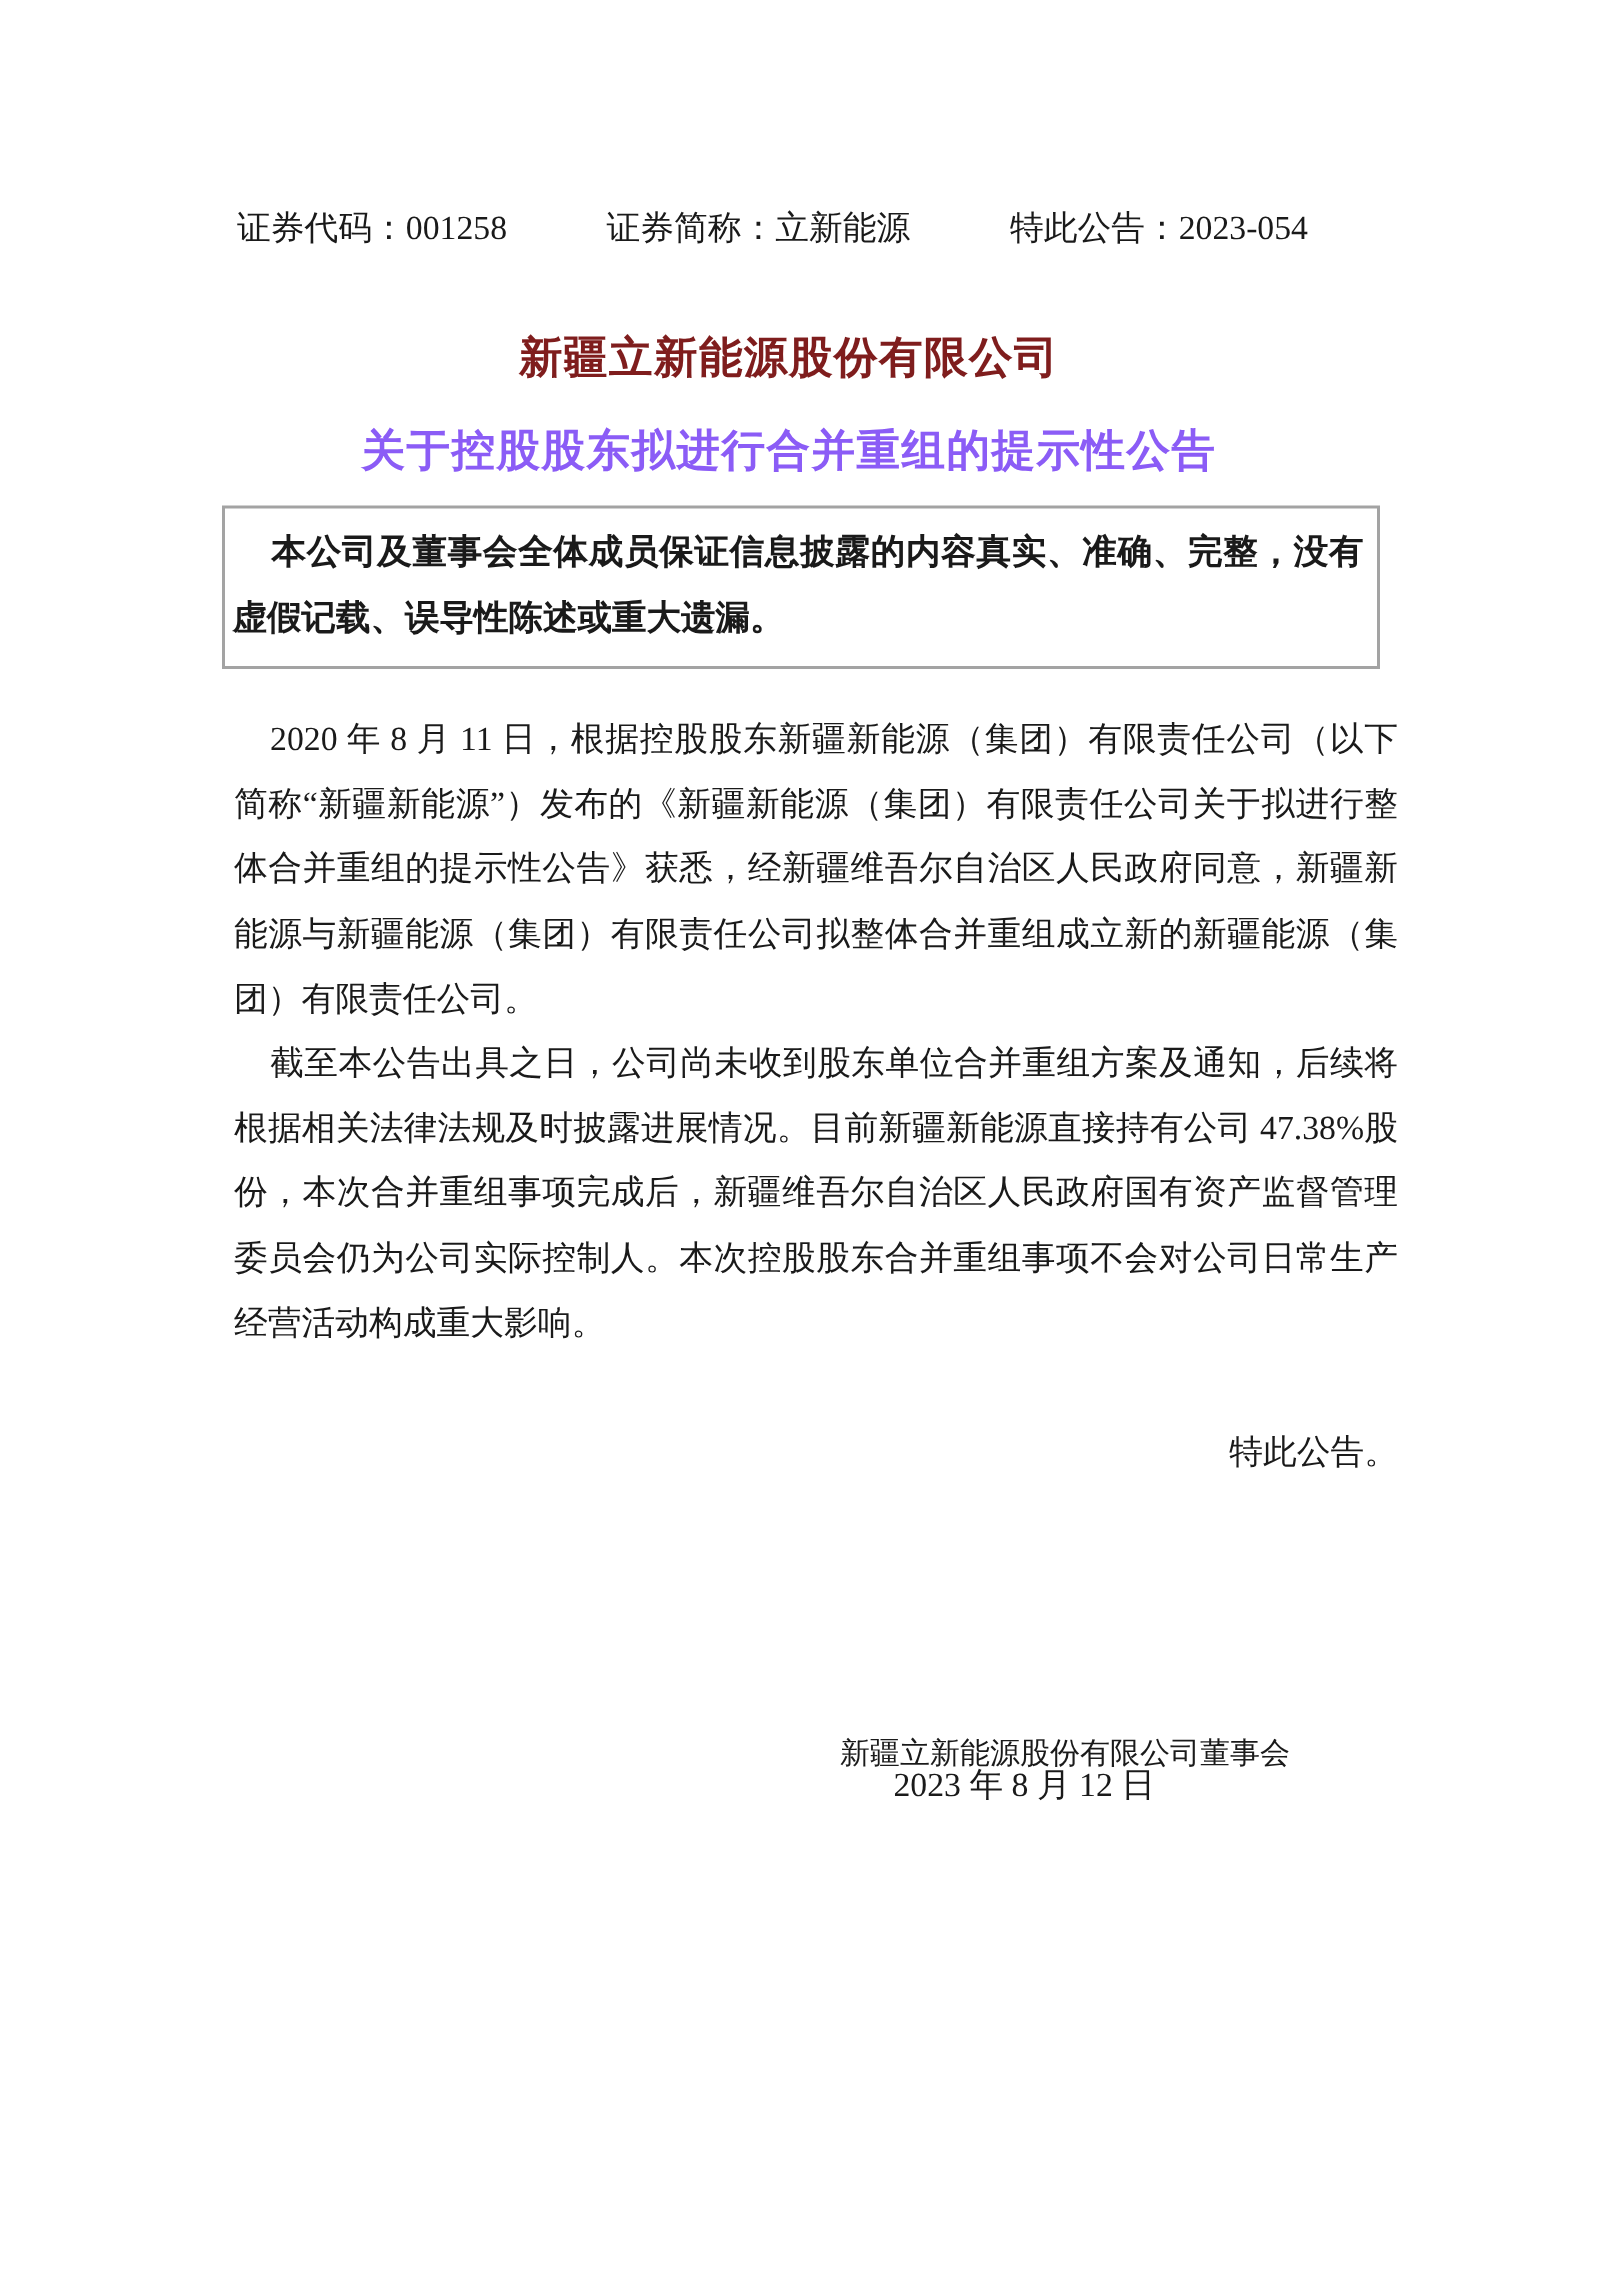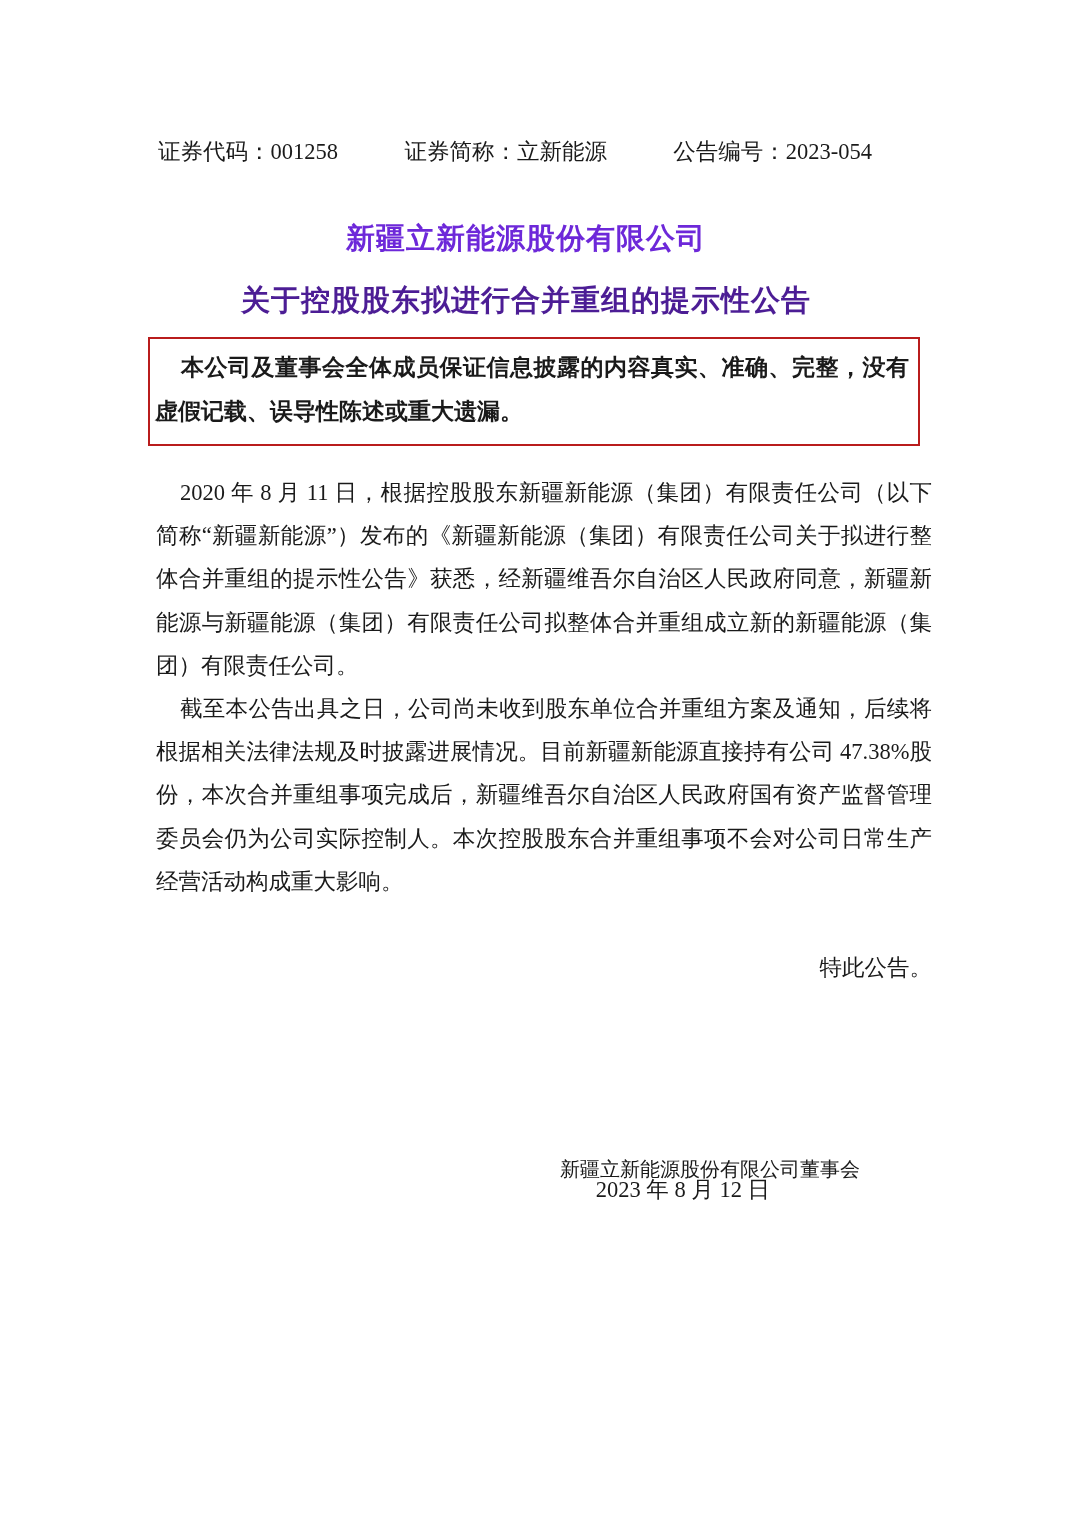--- a/index.html
+++ b/index.html
@@ -38,21 +38,21 @@
     letter-spacing: 1px;
   }
   .doc-title.company { top: 219px; }
   .doc-title.subject { top: 281px; }
   .disclaimer-box {
     position: absolute;
     top: 337px;
     left: 148px;
     width: 772px;
     box-sizing: border-box;
-    border: 2px solid #b91c1c;
+    border: 2px solid #a3a3a3;
     padding: 7px 9px 10px 5px;
   }
   .disclaimer-box p {
     margin: 0;
     font-weight: bold;
     font-size: 23px;
     line-height: 44px;
     text-indent: 26px;
     text-align: justify;
     text-justify: inter-ideograph;
@@ -96,25 +96,25 @@
   }
 </style>
 </head>
 <body>
 
 <div class="page">
 
   <div class="header-row">
     <span><span>证券代码：</span><span>001258</span></span>
     <span><span>证券简称：</span><span>立新能源</span></span>
-    <span><span>公告编号：</span><span>2023-054</span></span>
+    <span><span>特此公告：</span><span>2023-054</span></span>
   </div>
 
-  <h1 class="doc-title company" style="color: #6d28d9;">新疆立新能源股份有限公司</h1>
-  <h2 class="doc-title subject" style="color: #4c1d95;">关于控股股东拟进行合并重组的提示性公告</h2>
+  <h1 class="doc-title company" style="color: #7f1d1d;">新疆立新能源股份有限公司</h1>
+  <h2 class="doc-title subject" style="color: #8b5cf6;">关于控股股东拟进行合并重组的提示性公告</h2>
 
   <div class="disclaimer-box">
     <p>本公司及董事会全体成员保证信息披露的内容真实、准确、完整，没有虚假记载、误导性陈述或重大遗漏。</p>
   </div>
 
   <div class="doc-body">
     <p class="para">2020 年 8 月 11 日，根据控股股东新疆新能源（集团）有限责任公司（以下简称“新疆新能源”）发布的《新疆新能源（集团）有限责任公司关于拟进行整体合并重组的提示性公告》获悉，经新疆维吾尔自治区人民政府同意，新疆新能源与新疆能源（集团）有限责任公司拟整体合并重组成立新的新疆能源（集团）有限责任公司。</p>
     <p class="para">截至本公告出具之日，公司尚未收到股东单位合并重组方案及通知，后续将根据相关法律法规及时披露进展情况。目前新疆新能源直接持有公司 47.38%股份，本次合并重组事项完成后，新疆维吾尔自治区人民政府国有资产监督管理委员会仍为公司实际控制人。本次控股股东合并重组事项不会对公司日常生产经营活动构成重大影响。</p>
     <p class="closing">特此公告。</p>
   </div>

